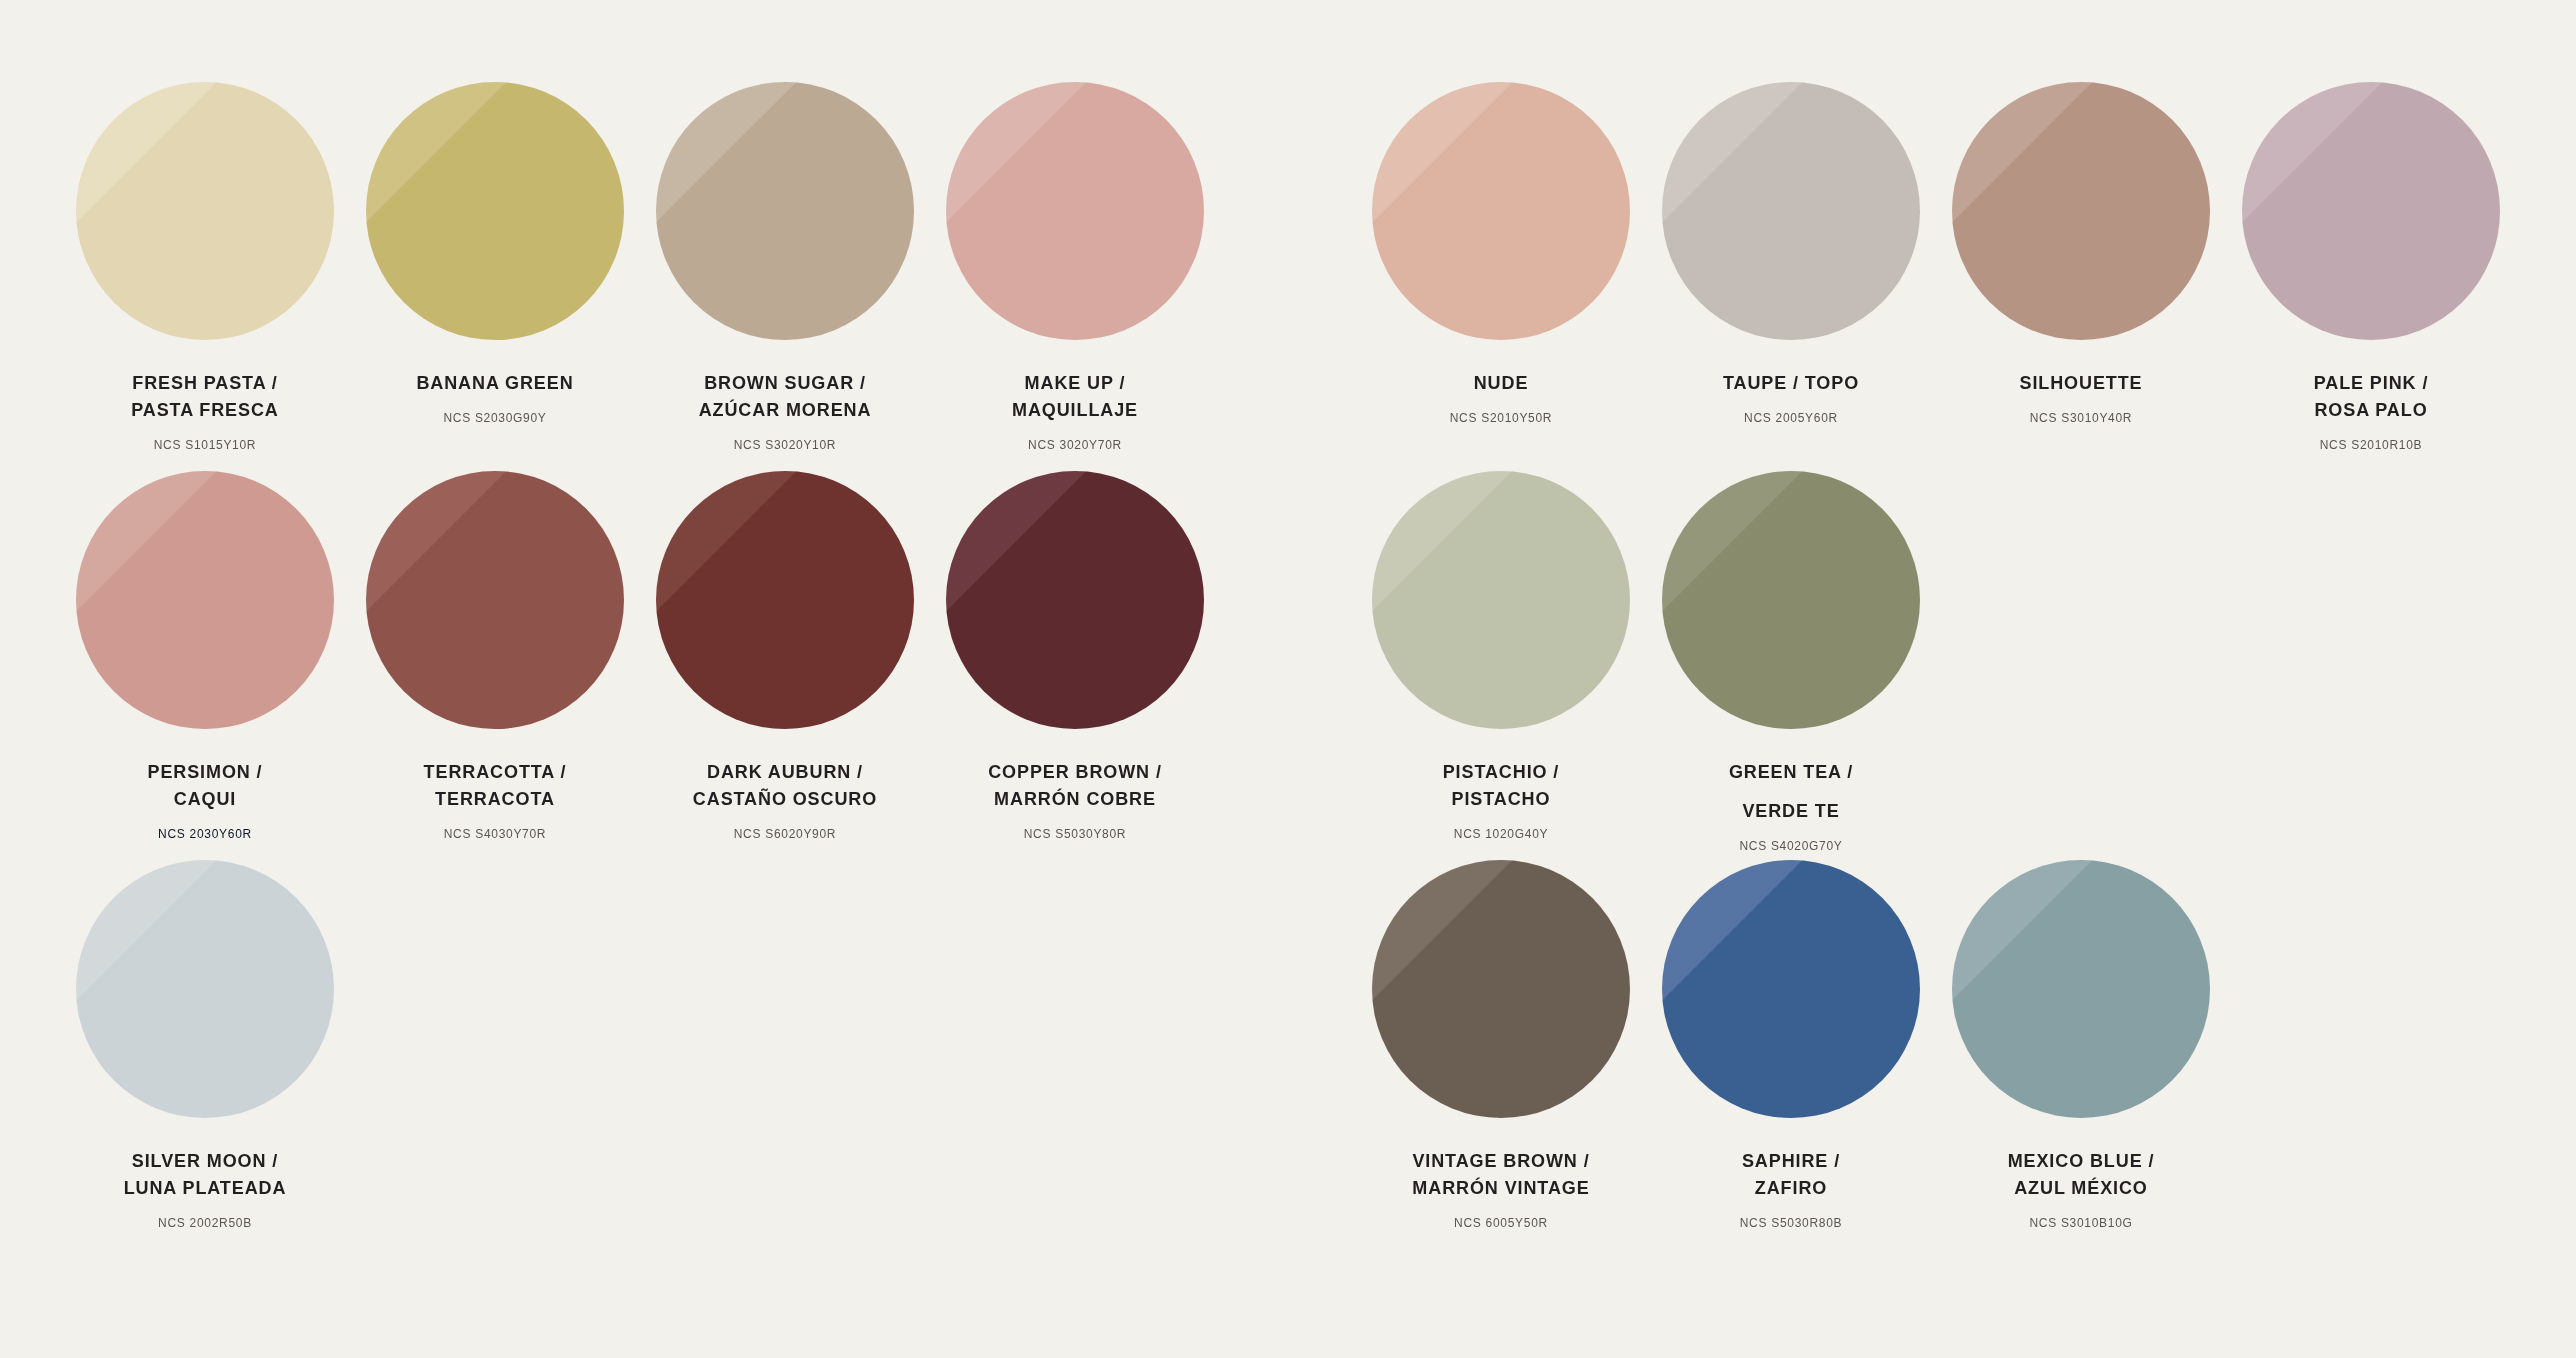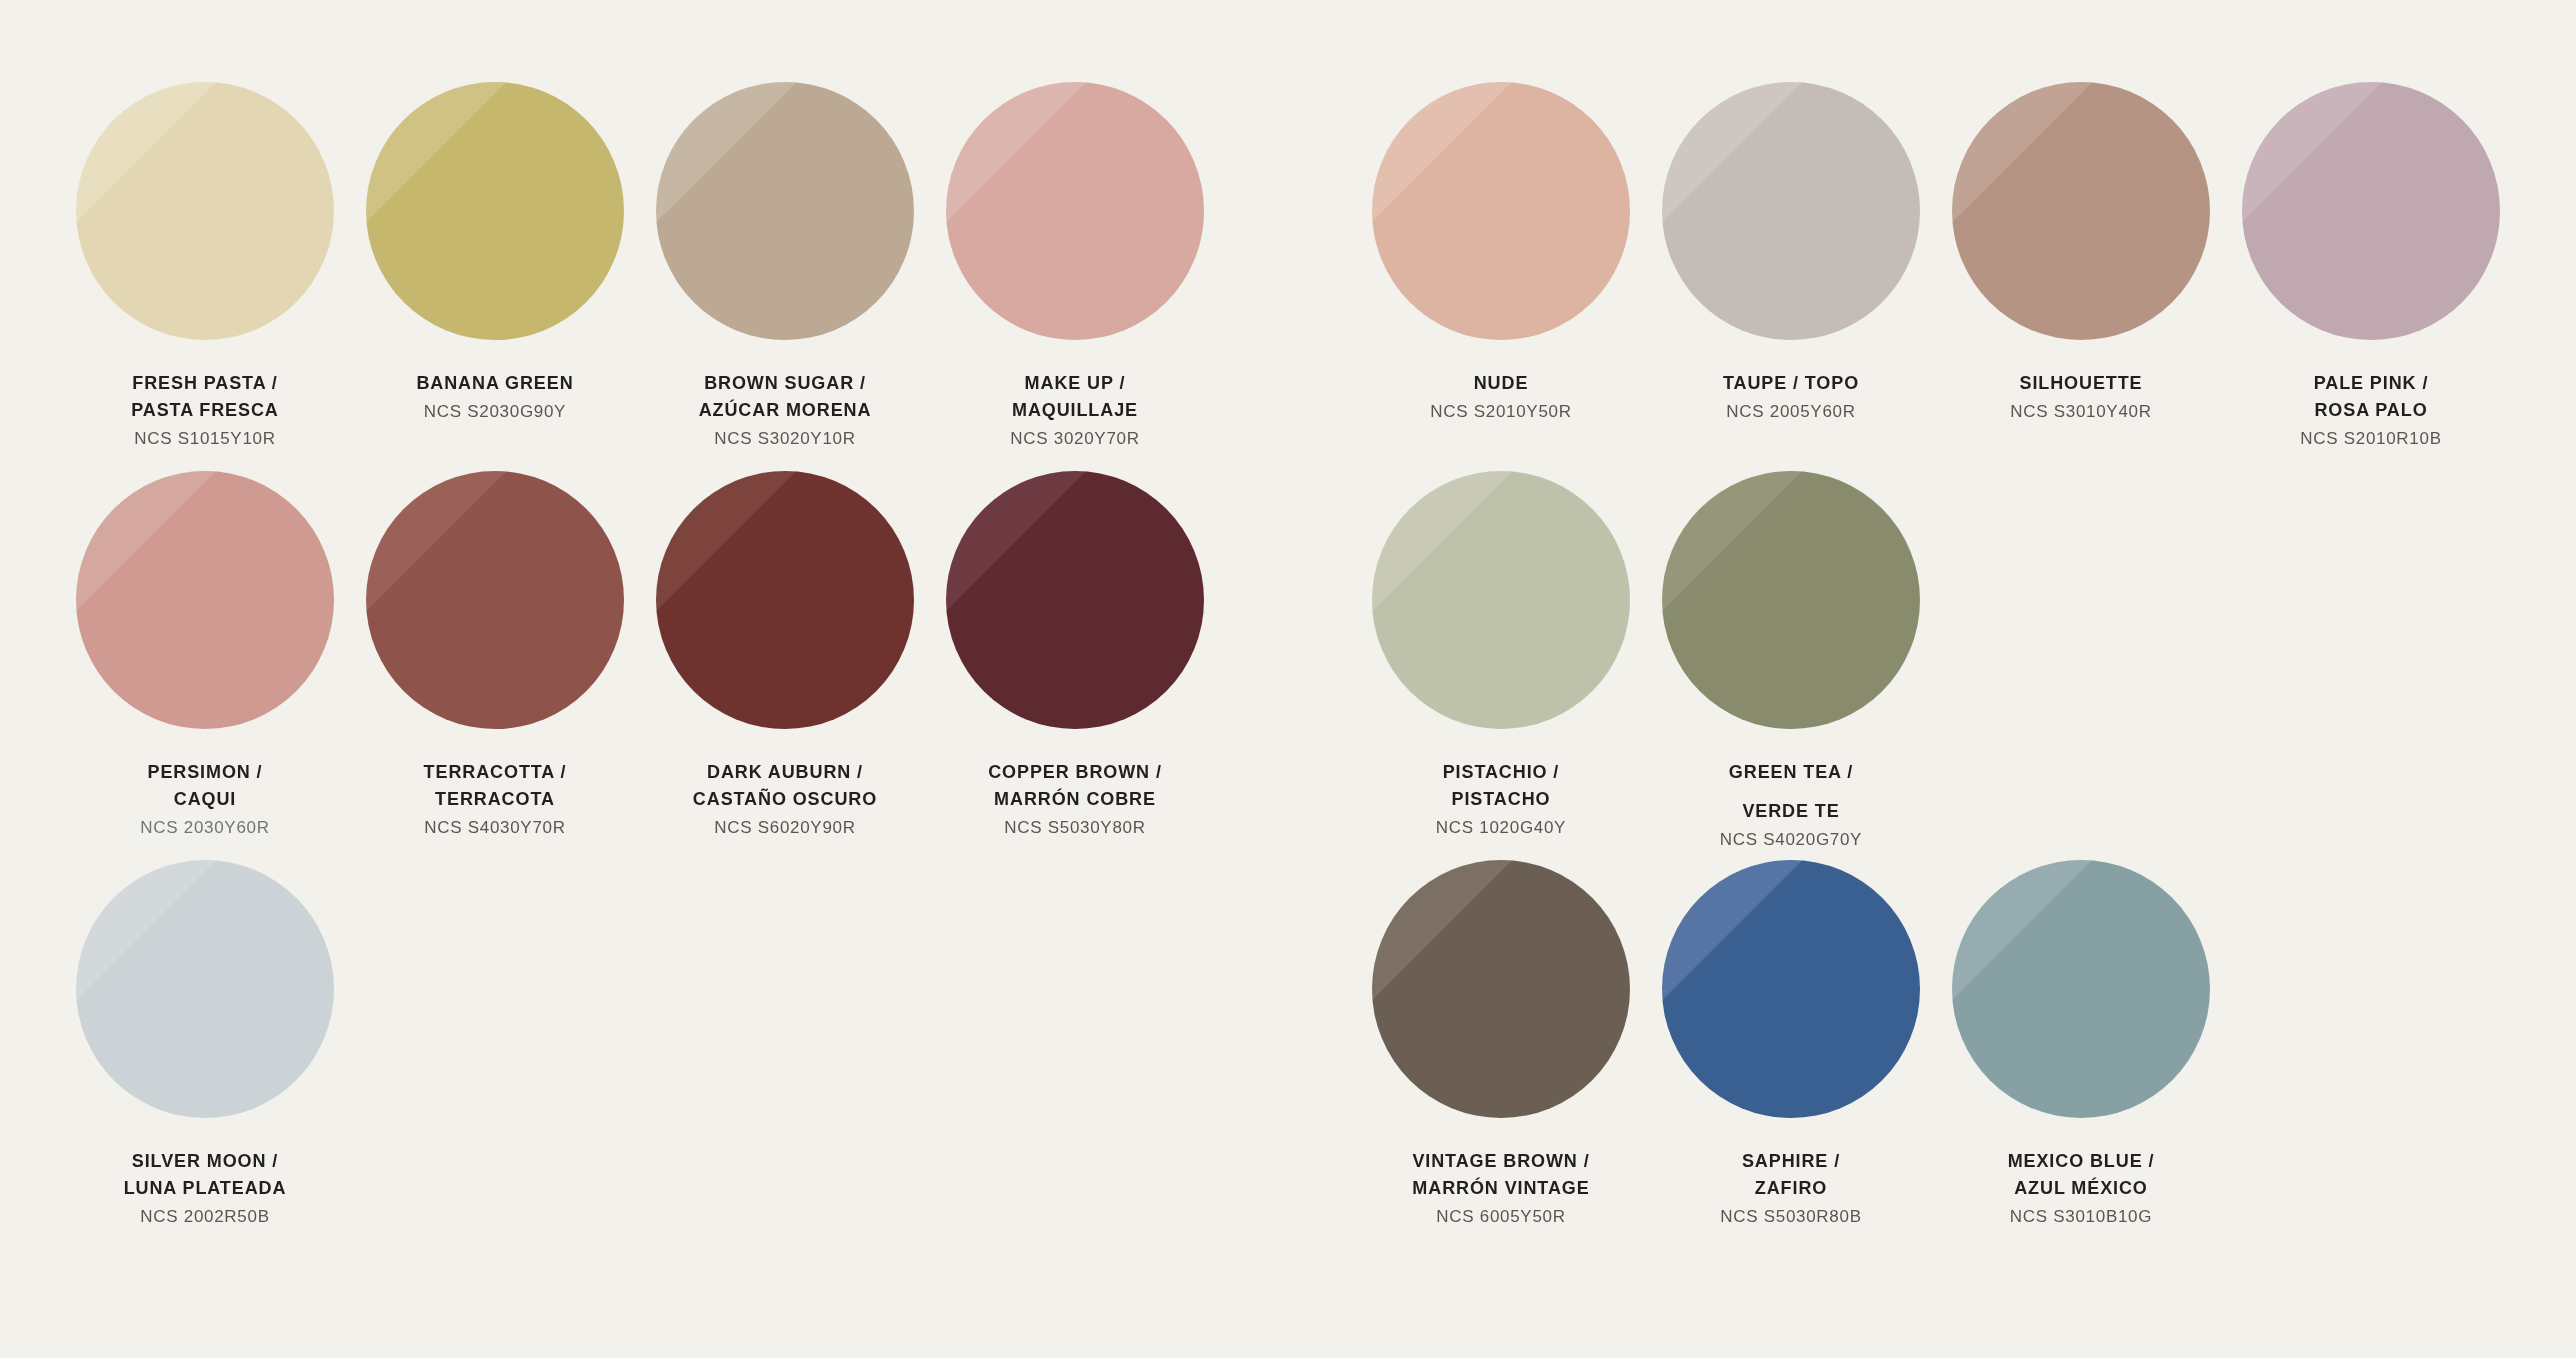--- a/index.html
+++ b/index.html
@@ -74,23 +74,23 @@
     font-size: 18px;
     font-weight: 700;
     letter-spacing: 0.9px;
     text-transform: uppercase;
     white-space: nowrap;
     line-height: 27px;
   }
 
   .swatch-code {
     display: block;
-    margin-top: 2px;
+    margin-top: 8px;
     color: #595651;
-    font-size: 17px;
+    font-size: 12px;
     font-weight: 400;
     letter-spacing: 0.7px;
     text-transform: uppercase;
     white-space: nowrap;
     line-height: 26px;
     text-align: center;
   }
 
   .swatch-name:empty,
   .swatch-code:empty {
@@ -139,21 +139,21 @@
           </div>
         </div>
       </div>
 
       <div class="group-row">
         <div class="swatch">
           <div class="swatch-disc" style="background: linear-gradient(135deg, rgb(212, 167, 159) 0%, rgb(212, 167, 159) 27%, rgb(207, 154, 145) 27.4%, rgb(207, 154, 145) 100%);"></div>
           <div class="swatch-caption">
             <span class="swatch-name" style="color: rgb(34, 31, 31);">PERSIMON /</span>
             <span class="swatch-name" style="color: rgb(34, 31, 31);">CAQUI</span>
-            <span class="swatch-code" style="color: #737373;">NCS 2030Y60R</span>
+            <span class="swatch-code" style="color: #0f172a;">NCS 2030Y60R</span>
           </div>
         </div>
         <div class="swatch">
           <div class="swatch-disc" style="background: linear-gradient(135deg, rgb(155, 97, 89) 0%, rgb(155, 97, 89) 27%, rgb(142, 84, 76) 27.4%, rgb(142, 84, 76) 100%);"></div>
           <div class="swatch-caption">
             <span class="swatch-name" style="color: rgb(34, 31, 31);">TERRACOTTA /</span>
             <span class="swatch-name" style="color: rgb(34, 31, 31);">TERRACOTA</span>
             <span class="swatch-code" style="color: rgb(89, 86, 81);">NCS S4030Y70R</span>
           </div>
         </div>

